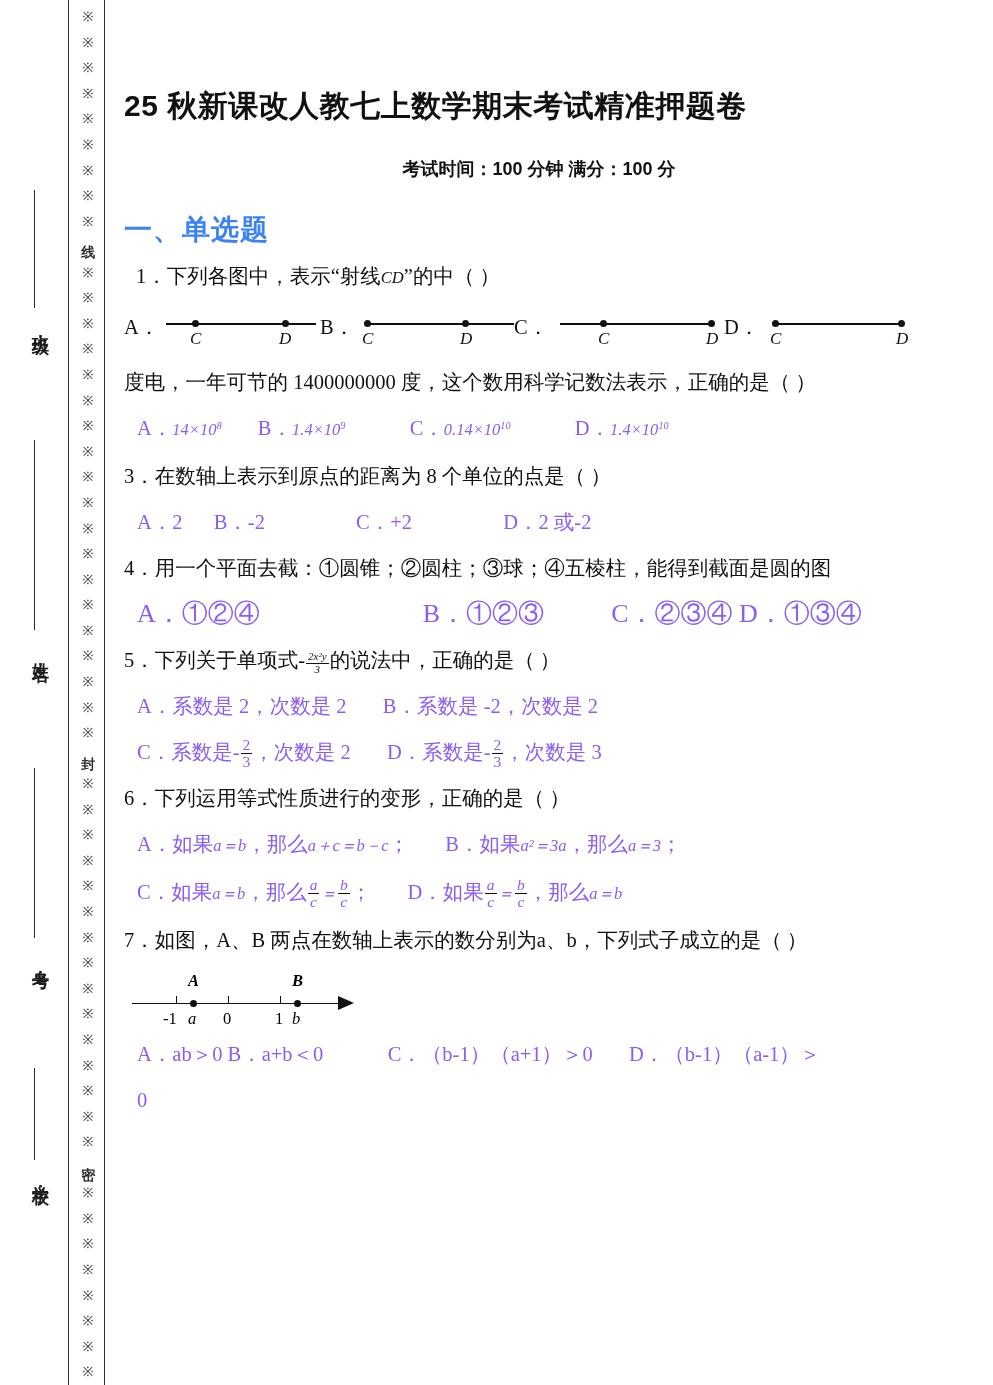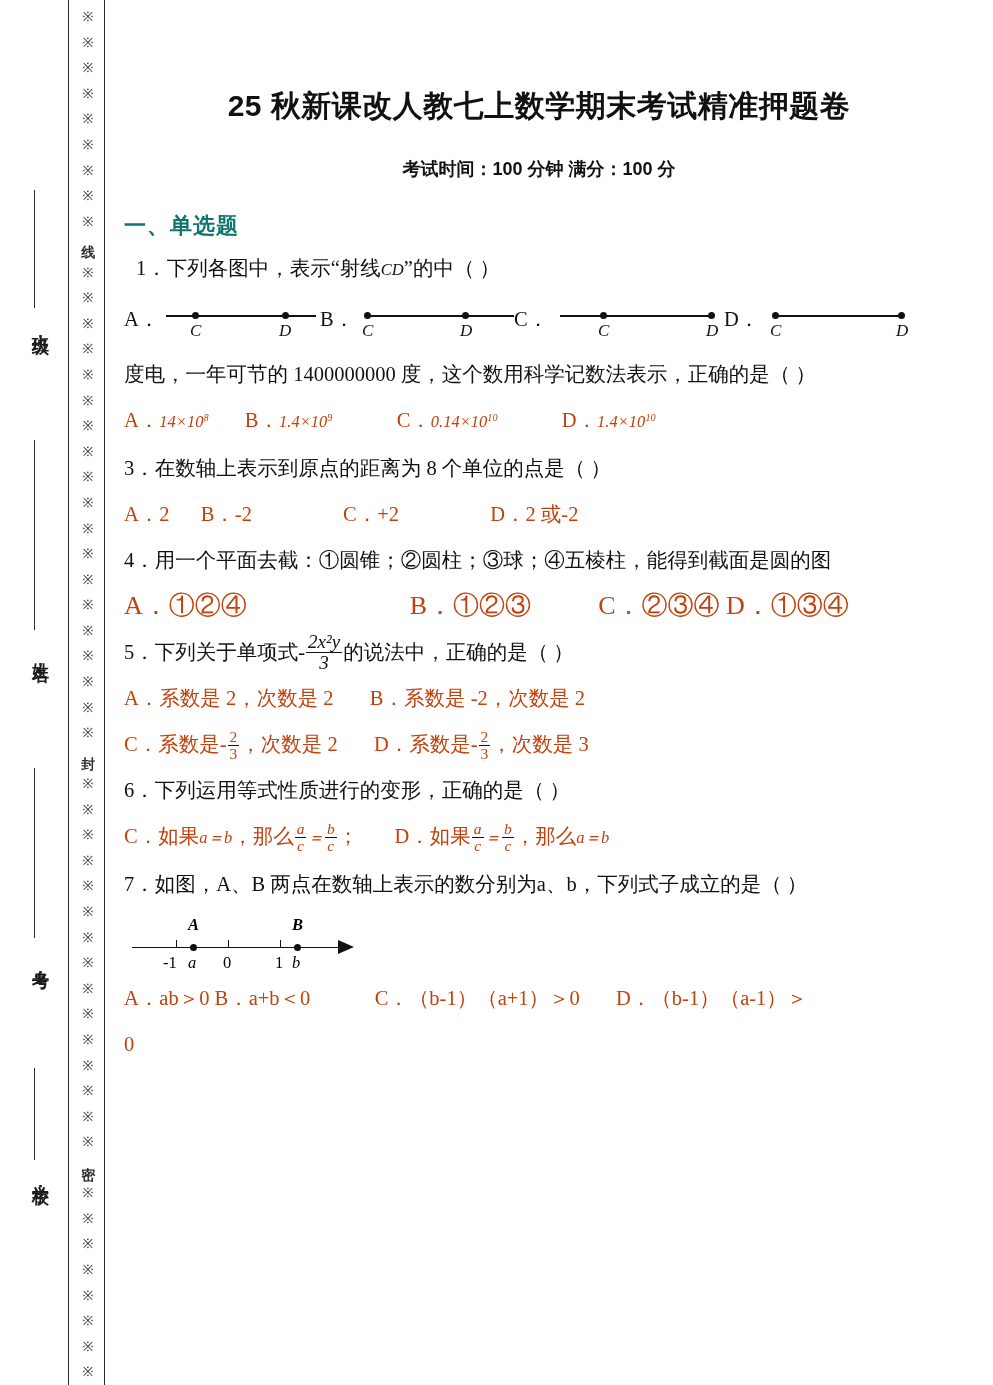--- a/index.html
+++ b/index.html
@@ -96,58 +96,58 @@
     position: absolute;
     left: 124px;
     top: 0;
     width: 830px;
     height: 1385px;
   }
 
   #doc-title {
     margin: 0;
     padding-top: 86px;
-    text-align: center;
     font-family: "Liberation Sans", "DejaVu Sans", sans-serif;
     font-weight: 700;
     font-size: 30px;
     letter-spacing: 0.5px;
     color: #111;
     white-space: nowrap;
   }
   #doc-subtitle {
     margin: 0;
     padding-top: 30px;
     text-align: center;
     font-family: "Liberation Sans", "DejaVu Sans", sans-serif;
     font-weight: 700;
     font-size: 18px;
     color: #111;
   }
 
   #section-title {
     margin: 0;
     padding-top: 30px;
-    font-size: 22px;
+    font-size: 28px;
     font-weight: 700;
     letter-spacing: 1px;
-    color: #0f766e;
+    color: #3b82f6;
   }
 
   .q {
     font-size: 20.5px;
     line-height: 46px;
     color: #111;
     white-space: nowrap;
   }
   .opts {
     font-size: 20.5px;
     line-height: 46px;
-    color: #c2410c;
+    color: #8b5cf6;
     white-space: nowrap;
+    margin-left: 13px;
   }
   .opts .gap-s { display: inline-block; width: 26px; }
   .opts .gap-m { display: inline-block; width: 54px; }
   .opts .gap-l { display: inline-block; width: 86px; }
   .small-math {
     font-family: "Liberation Serif", "DejaVu Serif", serif;
     font-style: italic;
     font-size: 16.5px;
   }
   .mi { font-style: italic; }
@@ -157,21 +157,21 @@
   .frac {
     display: inline-block;
     vertical-align: -0.52em;
     text-align: center;
     font-size: 15.5px;
     line-height: 1.06;
     margin: 0 1px;
   }
   .frac .num { display: block; padding: 0 2px; }
   .frac .den { display: block; padding: 0 2px; border-top: 1.2px solid #111; }
-  .frac.big { font-size: 19px; vertical-align: -0.55em; }
+  .frac.big { font-size: 11px; vertical-align: -0.55em; }
 
   .circled { font-size: 26px; }
 
   
   .ray-row {
     position: relative;
     height: 58px;
     font-size: 20.5px;
   }
   .ray-label {
@@ -416,20 +416,25 @@
       <span><span>B．</span><span>系数是 -2，次数是 2</span></span>
     </div>
     <div class="opts">
       <span><span>C．</span><span>系数是</span>-<span class="frac"><span class="num">2</span><span class="den">3</span></span><span>，次数是 2</span></span>
       <span class="gap-s"></span>
       <span><span>D．</span><span>系数是</span>-<span class="frac"><span class="num">2</span><span class="den">3</span></span><span>，次数是 3</span></span>
     </div>
 
     <div class="q">6．下列运用等式性质进行的变形，正确的是（        ）</div>
     <div class="opts">
+      <span><span>A．</span><span>如果</span><span class="small-math">a＝b</span><span>，那么</span><span class="small-math">a＋c＝b－c</span><span>；</span></span>
+      <span class="gap-s"></span>
+      <span><span>B．</span><span>如果</span><span class="small-math">a²＝3a</span><span>，那么</span><span class="small-math">a＝3</span><span>；</span></span>
+    </div>
+    <div class="opts">
       <span><span>C．</span><span>如果</span><span class="small-math">a＝b</span><span>，那么</span><span class="frac mi"><span class="num">a</span><span class="den">c</span></span><span class="small-math">＝</span><span class="frac mi"><span class="num">b</span><span class="den">c</span></span><span>；</span></span>
       <span class="gap-s"></span>
       <span><span>D．</span><span>如果</span><span class="frac mi"><span class="num">a</span><span class="den">c</span></span><span class="small-math">＝</span><span class="frac mi"><span class="num">b</span><span class="den">c</span></span><span>，那么</span><span class="small-math">a＝b</span></span>
     </div>
 
     <div class="q">7．如图，A、B 两点在数轴上表示的数分别为a、b，下列式子成立的是（     ）</div>
 
     <div id="numline">
       <div class="axis"></div>
       <div class="arrow"></div>

